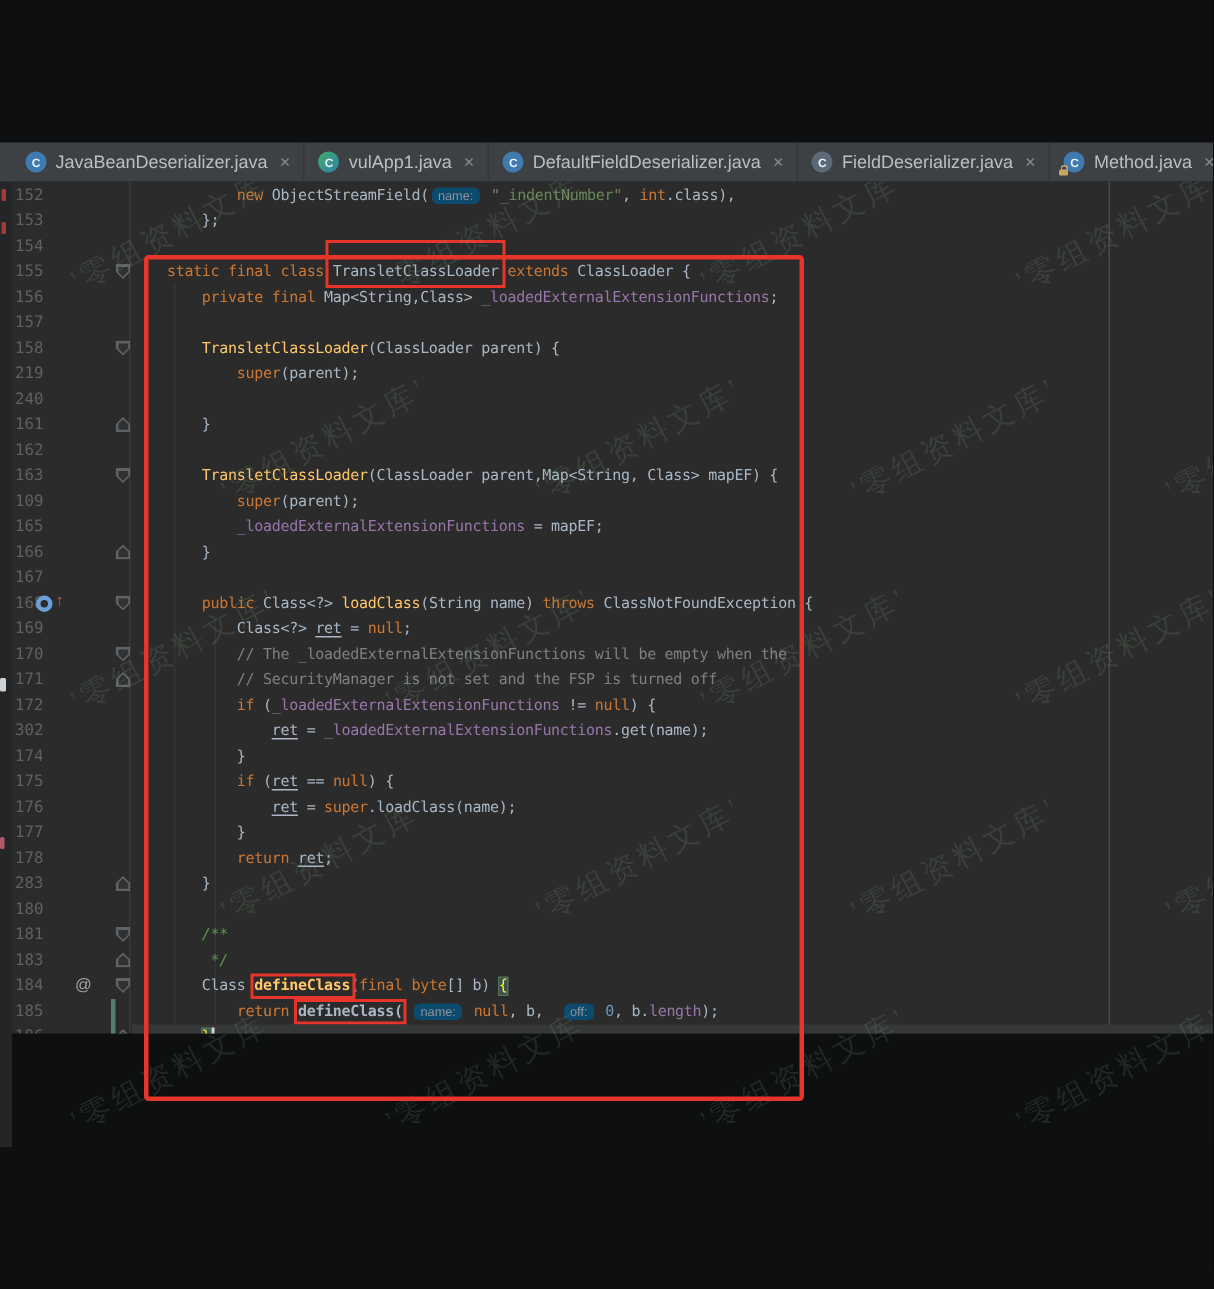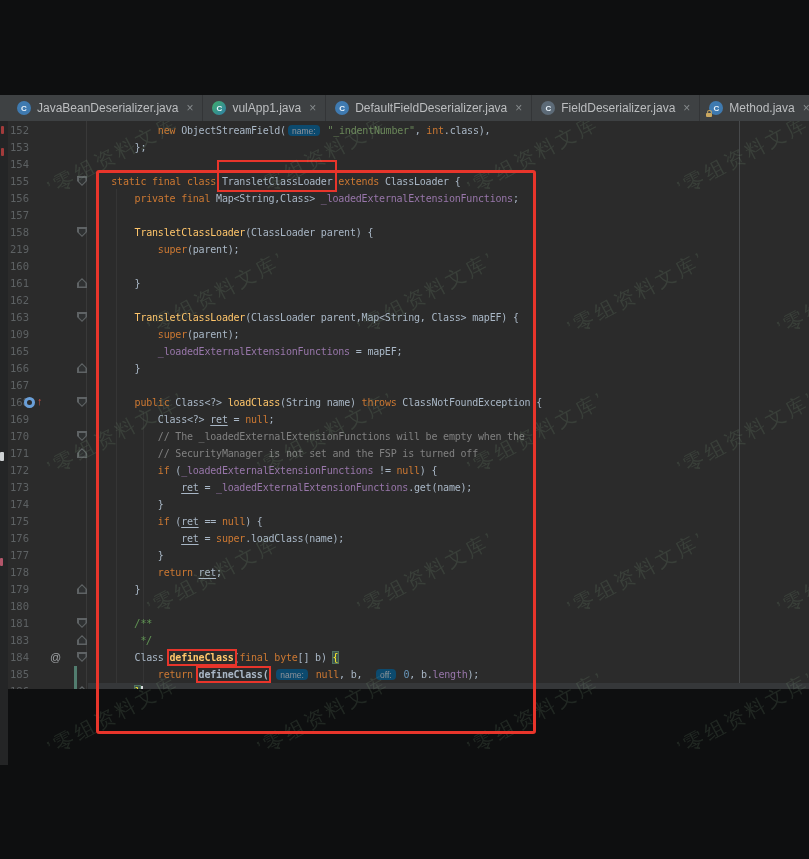--- a/index.html
+++ b/index.html
@@ -181,21 +181,21 @@
         <div class="row">
           <div class="gutter">
             <span class="num">219</span>
           </div>
           <div class="codecell">
             <pre class="codeline">            <span class="tok-k">super</span><span class="tok-p">(parent);</span></pre>
           </div>
         </div>
         <div class="row">
           <div class="gutter">
-            <span class="num">160</span>
+            <span class="num">240</span>
           </div>
         </div>
         <div class="row">
           <div class="gutter">
             <span class="num">161</span>
             <span class="fold close">
               <span class="outer"></span>
               <span class="inner"></span>
             </span>
           </div>
@@ -308,21 +308,21 @@
         <div class="row">
           <div class="gutter">
             <span class="num">172</span>
           </div>
           <div class="codecell">
             <pre class="codeline">            <span class="tok-k">if </span><span class="tok-p">(</span><span class="tok-f">_loadedExternalExtensionFunctions</span><span class="tok-p"> != </span><span class="tok-k">null</span><span class="tok-p">) {</span></pre>
           </div>
         </div>
         <div class="row">
           <div class="gutter">
-            <span class="num">173</span>
+            <span class="num">302</span>
           </div>
           <div class="codecell">
             <pre class="codeline">                <span class="tok-u">ret</span><span class="tok-p"> = </span><span class="tok-f">_loadedExternalExtensionFunctions</span><span class="tok-p">.get(name);</span></pre>
           </div>
         </div>
         <div class="row">
           <div class="gutter">
             <span class="num">174</span>
           </div>
           <div class="codecell">
@@ -356,21 +356,21 @@
         <div class="row">
           <div class="gutter">
             <span class="num">178</span>
           </div>
           <div class="codecell">
             <pre class="codeline">            <span class="tok-k">return </span><span class="tok-u">ret</span><span class="tok-p">;</span></pre>
           </div>
         </div>
         <div class="row">
           <div class="gutter">
-            <span class="num">179</span>
+            <span class="num">283</span>
             <span class="fold close">
               <span class="outer"></span>
               <span class="inner"></span>
             </span>
           </div>
           <div class="codecell">
             <pre class="codeline">        <span class="tok-p">}</span></pre>
           </div>
         </div>
         <div class="row">

